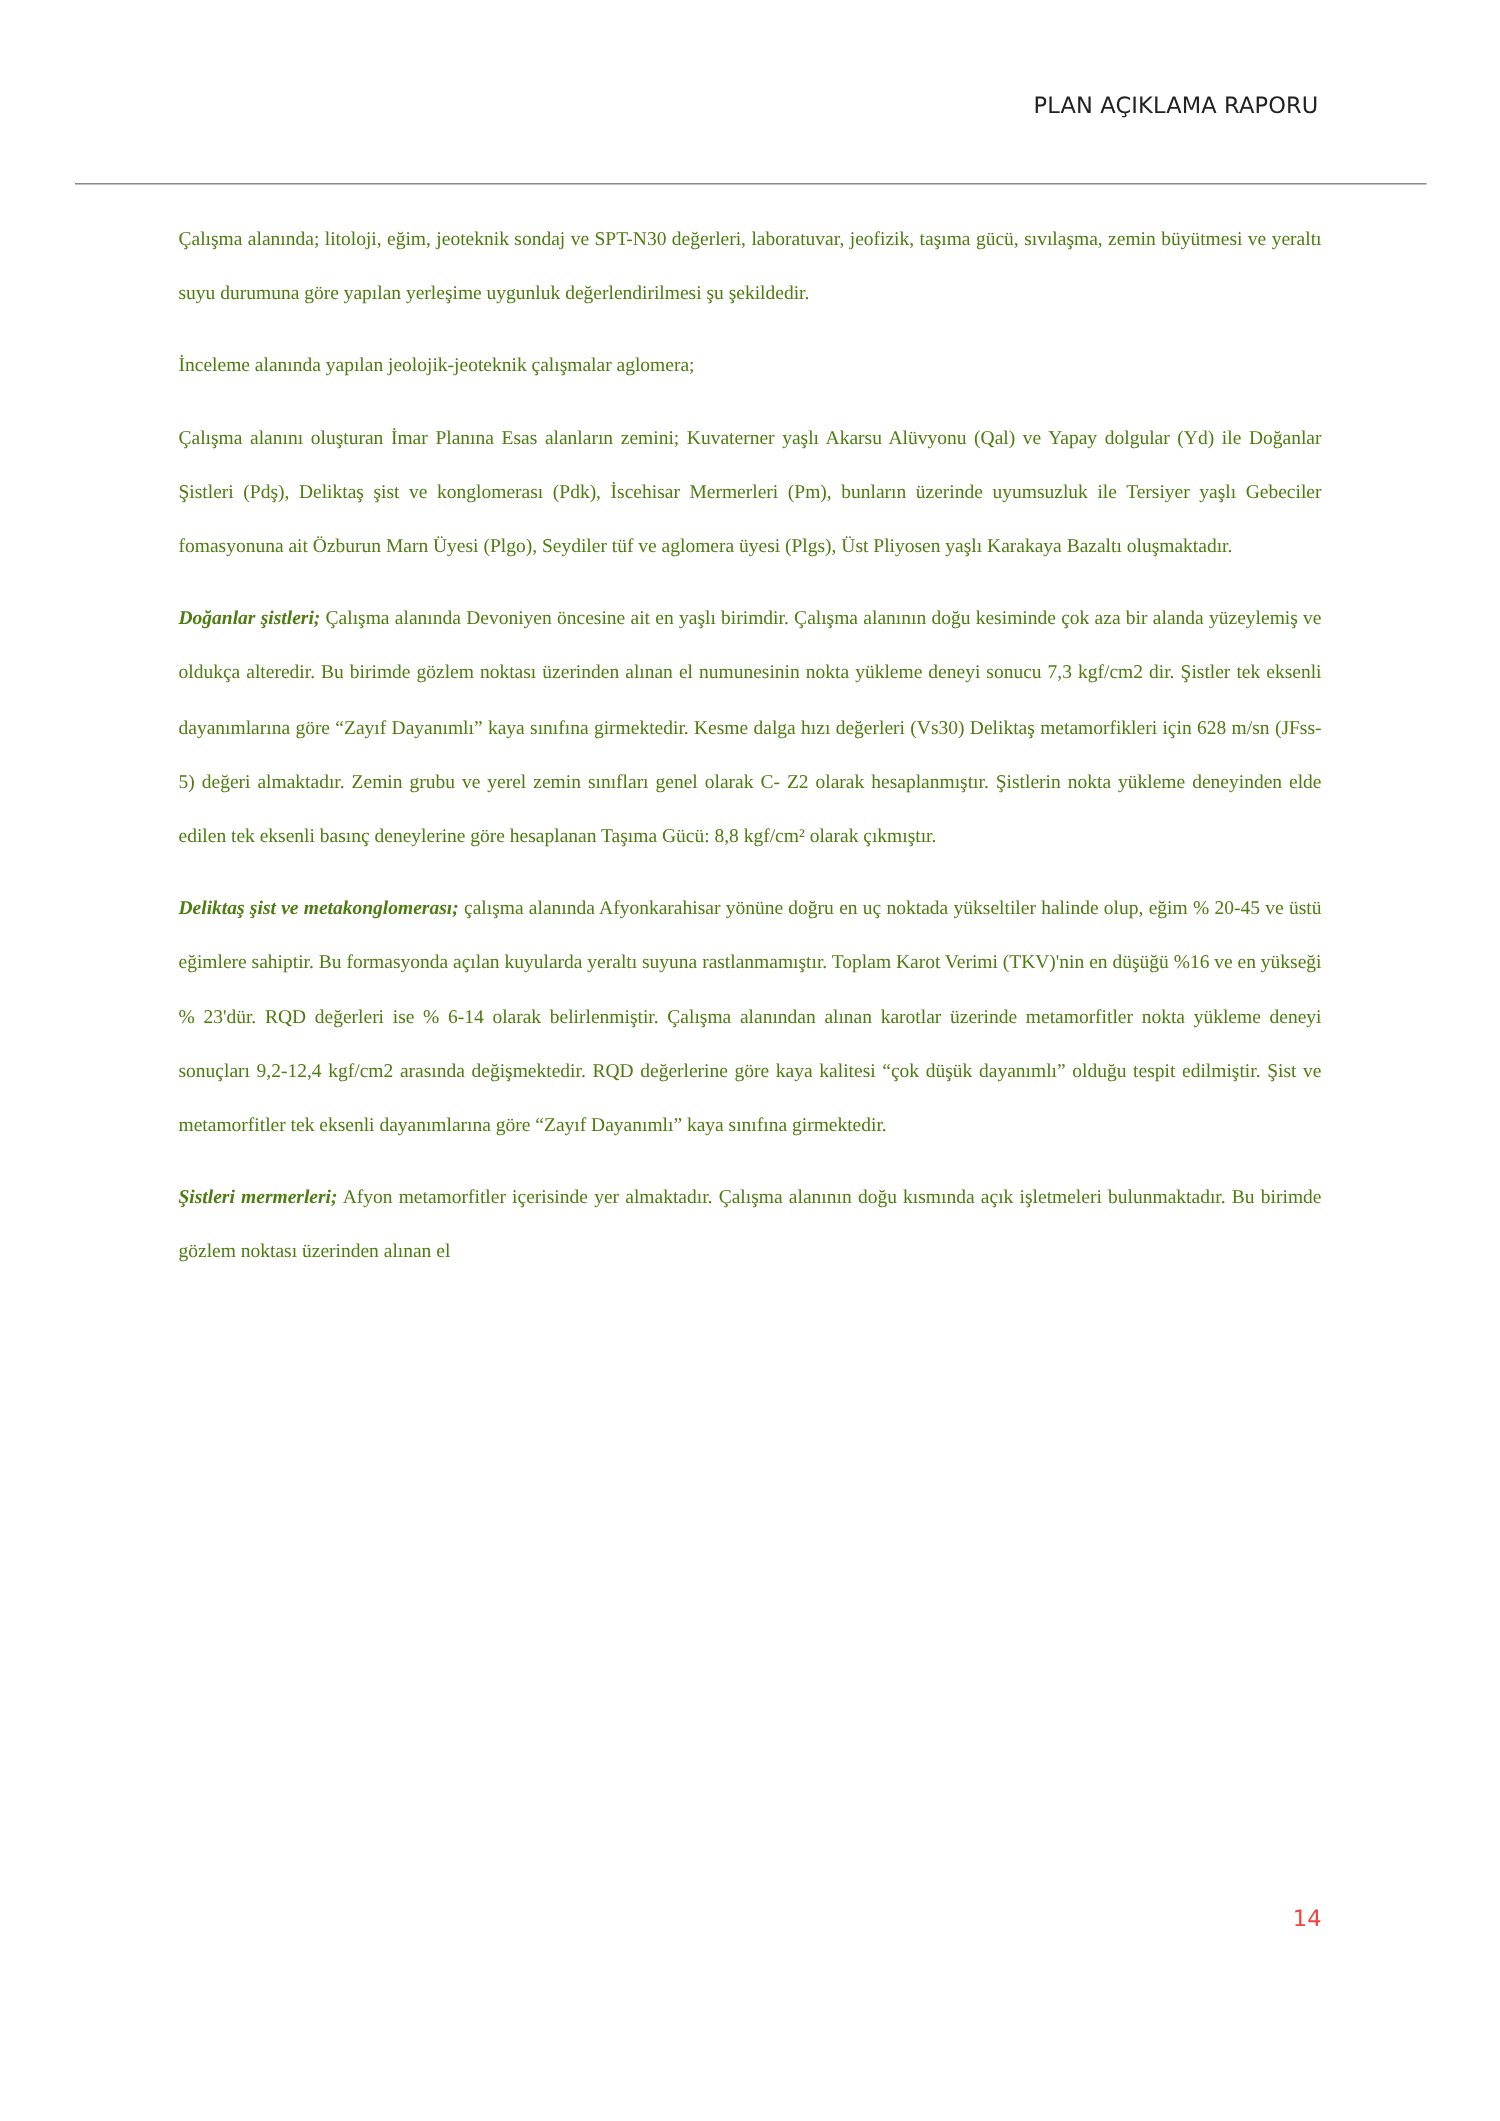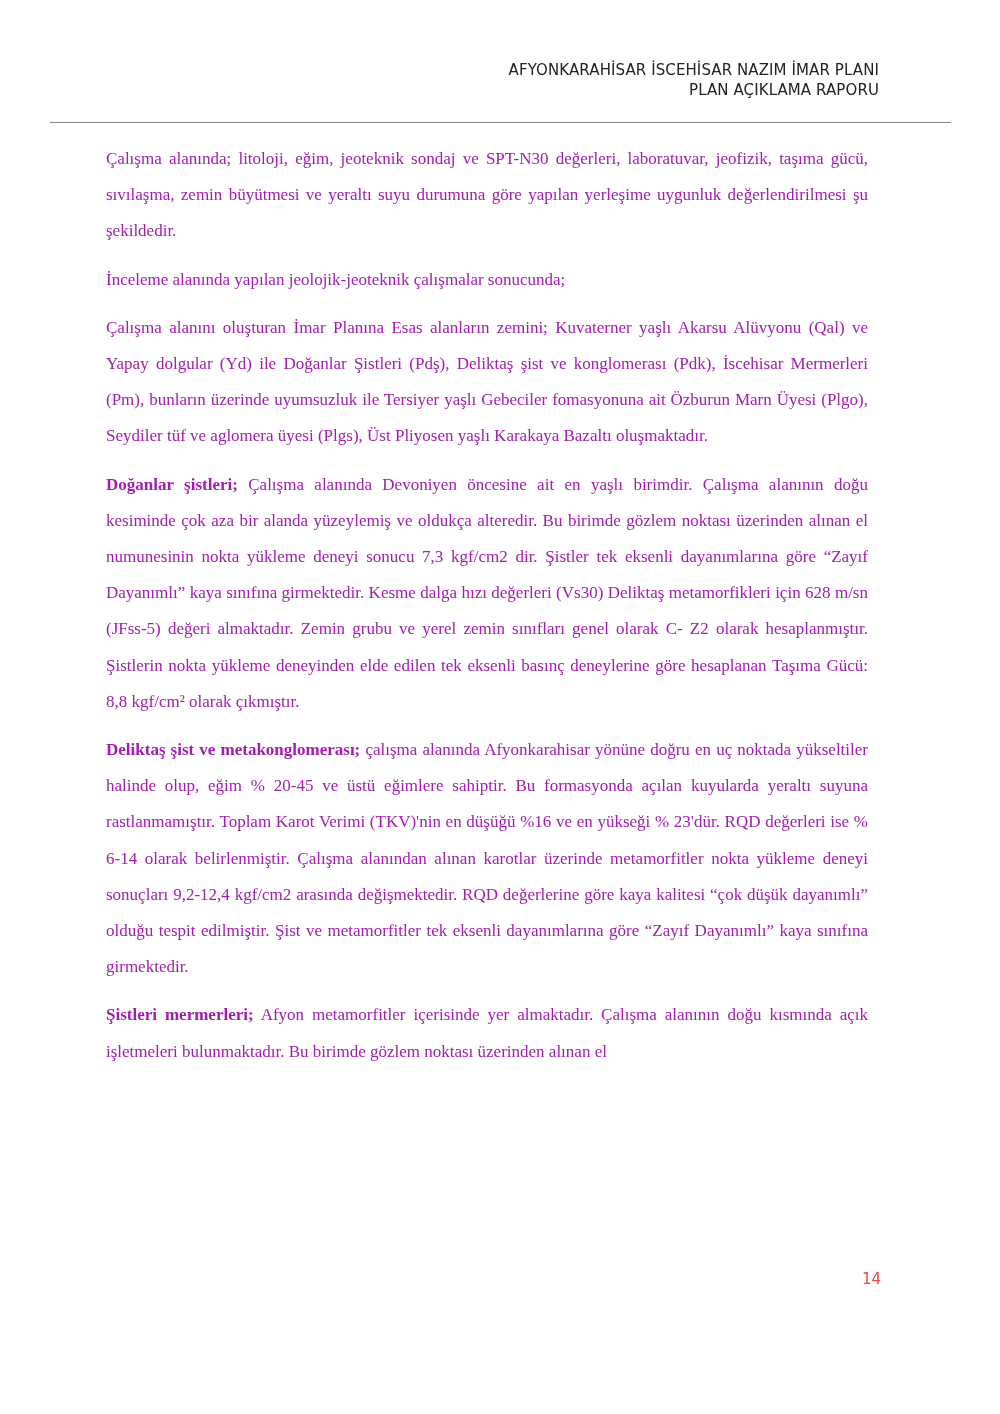--- a/index.html
+++ b/index.html
@@ -9,43 +9,42 @@
     text-align: right;
     font-family: "DejaVu Sans", sans-serif;
     font-size: 15px; line-height: 20px; color: #222;
     letter-spacing: 0.1px;
   }
   .rule {
     position: absolute; left: 50px; top: 122px; width: 901px; height: 0;
     border-top: 1.5px solid #888;
   }
   .content {
-    position: absolute; left: 106px; top: 141px; width: 762px;
+    position: absolute; left: 119px; top: 141px; width: 762px;
     font-family: "Liberation Serif", serif;
-    font-size: 17px; line-height: 36.2px; color: #a21caf;
+    font-size: 13px; line-height: 36.2px; color: #4d7c0f;
     text-align: justify;
   }
   .content p { margin: 0 0 12px 0; }
-  .content b { font-weight: bold; }
+  .content b { font-weight: bold; font-style: italic; }
   .page-num {
     position: absolute; right: 119px; top: 1270px;
     font-family: "DejaVu Sans", sans-serif; font-size: 15px; color: #ef4444;
   }
 </style>
 </head>
 <body>
 
 <div class="header">
-  <div>AFYONKARAHİSAR İSCEHİSAR NAZIM İMAR PLANI</div>
   <div>PLAN AÇIKLAMA RAPORU</div>
 </div>
 <div class="rule"></div>
 
 <div class="content">
   <p><span>Çalışma alanında; litoloji, eğim, jeoteknik sondaj ve SPT-N30 değerleri, laboratuvar, jeofizik, taşıma gücü, sıvılaşma, zemin büyütmesi ve yeraltı suyu durumuna göre yapılan yerleşime uygunluk değerlendirilmesi şu şekildedir.</span></p>
-  <p><span>İnceleme alanında yapılan jeolojik-jeoteknik çalışmalar sonucunda;</span></p>
+  <p><span>İnceleme alanında yapılan jeolojik-jeoteknik çalışmalar aglomera;</span></p>
   <p><span>Çalışma alanını oluşturan İmar Planına Esas alanların zemini; Kuvaterner yaşlı Akarsu Alüvyonu (Qal) ve Yapay dolgular (Yd) ile Doğanlar Şistleri (Pdş), Deliktaş şist ve konglomerası (Pdk), İscehisar Mermerleri (Pm), bunların üzerinde uyumsuzluk ile Tersiyer yaşlı Gebeciler fomasyonuna ait Özburun Marn Üyesi (Plgo), Seydiler tüf ve aglomera üyesi (Plgs), Üst Pliyosen yaşlı Karakaya Bazaltı oluşmaktadır.</span></p>
   <p><b>Doğanlar şistleri;</b><span> Çalışma alanında Devoniyen öncesine ait en yaşlı birimdir. Çalışma alanının doğu kesiminde çok aza bir alanda yüzeylemiş ve oldukça alteredir. Bu birimde gözlem noktası üzerinden alınan el numunesinin nokta yükleme deneyi sonucu 7,3 kgf/cm2 dir. Şistler tek eksenli dayanımlarına göre “Zayıf Dayanımlı” kaya sınıfına girmektedir. Kesme dalga hızı değerleri (Vs30) Deliktaş metamorfikleri için 628 m/sn (JFss-5) değeri almaktadır. Zemin grubu ve yerel zemin sınıfları genel olarak C- Z2 olarak hesaplanmıştır. Şistlerin nokta yükleme deneyinden elde edilen tek eksenli basınç deneylerine göre hesaplanan Taşıma Gücü: 8,8 kgf/cm² olarak çıkmıştır.</span></p>
   <p><b>Deliktaş şist ve metakonglomerası;</b><span> çalışma alanında Afyonkarahisar yönüne doğru en uç noktada yükseltiler halinde olup, eğim % 20-45 ve üstü eğimlere sahiptir. Bu formasyonda açılan kuyularda yeraltı suyuna rastlanmamıştır. Toplam Karot Verimi (TKV)'nin en düşüğü %16 ve en yükseği % 23'dür. RQD değerleri ise % 6-14 olarak belirlenmiştir. Çalışma alanından alınan karotlar üzerinde metamorfitler nokta yükleme deneyi sonuçları 9,2-12,4 kgf/cm2 arasında değişmektedir. RQD değerlerine göre kaya kalitesi “çok düşük dayanımlı” olduğu tespit edilmiştir. Şist ve metamorfitler tek eksenli dayanımlarına göre “Zayıf Dayanımlı” kaya sınıfına girmektedir.</span></p>
   <p><b>Şistleri mermerleri;</b><span> Afyon metamorfitler içerisinde yer almaktadır. Çalışma alanının doğu kısmında açık işletmeleri bulunmaktadır. Bu birimde gözlem noktası üzerinden alınan el</span></p>
 </div>
 
 <div class="page-num">14</div>
 
 </body></html>

